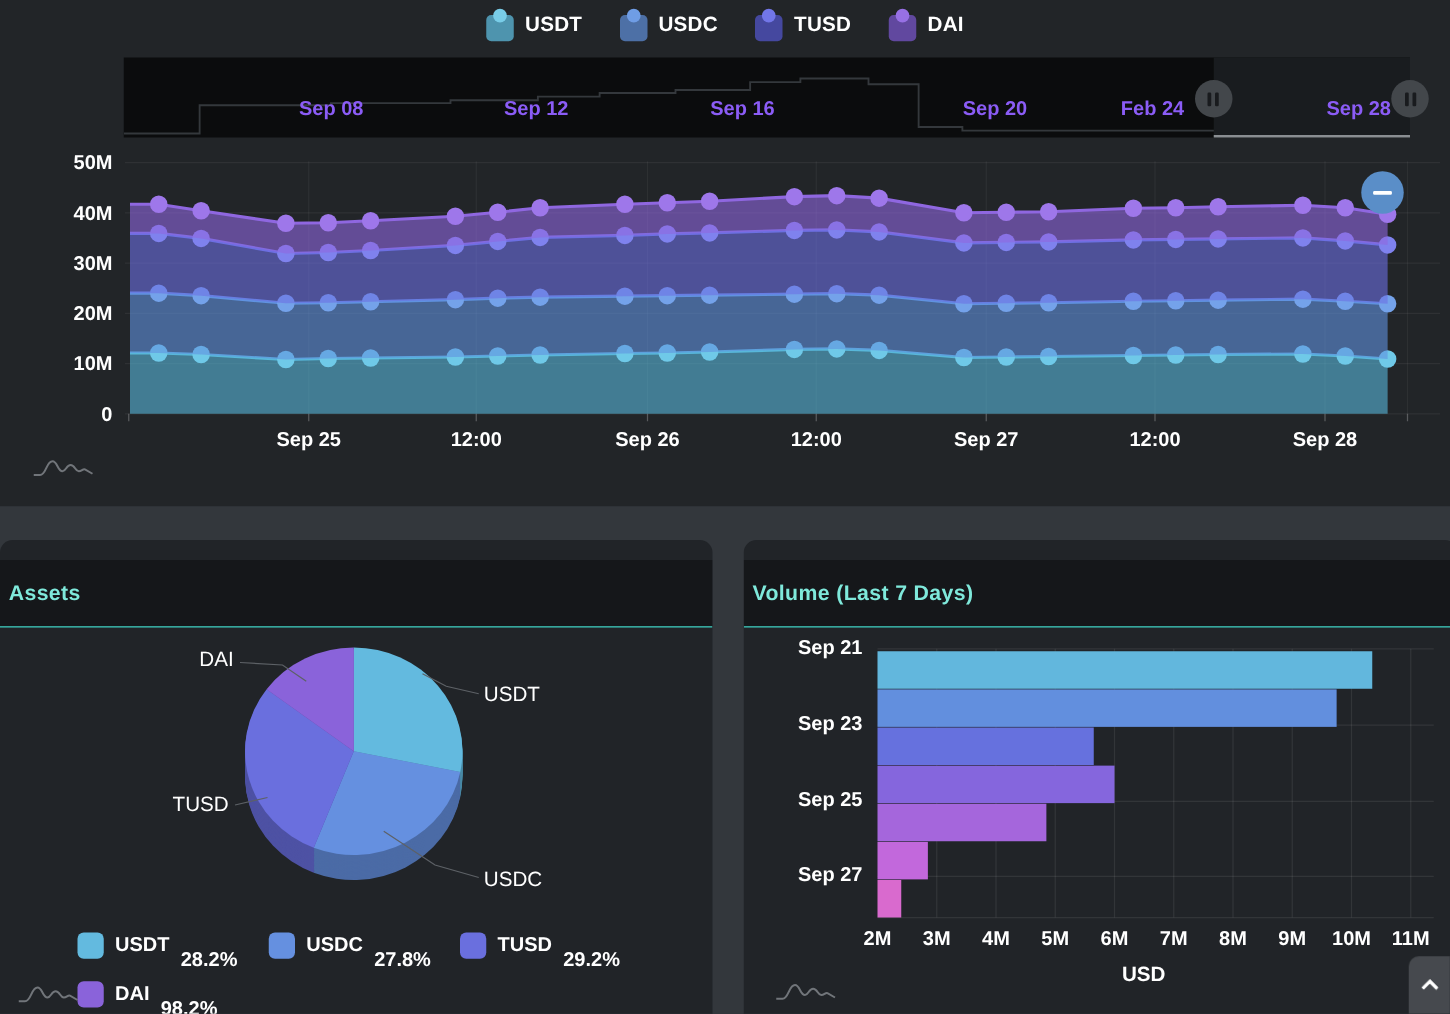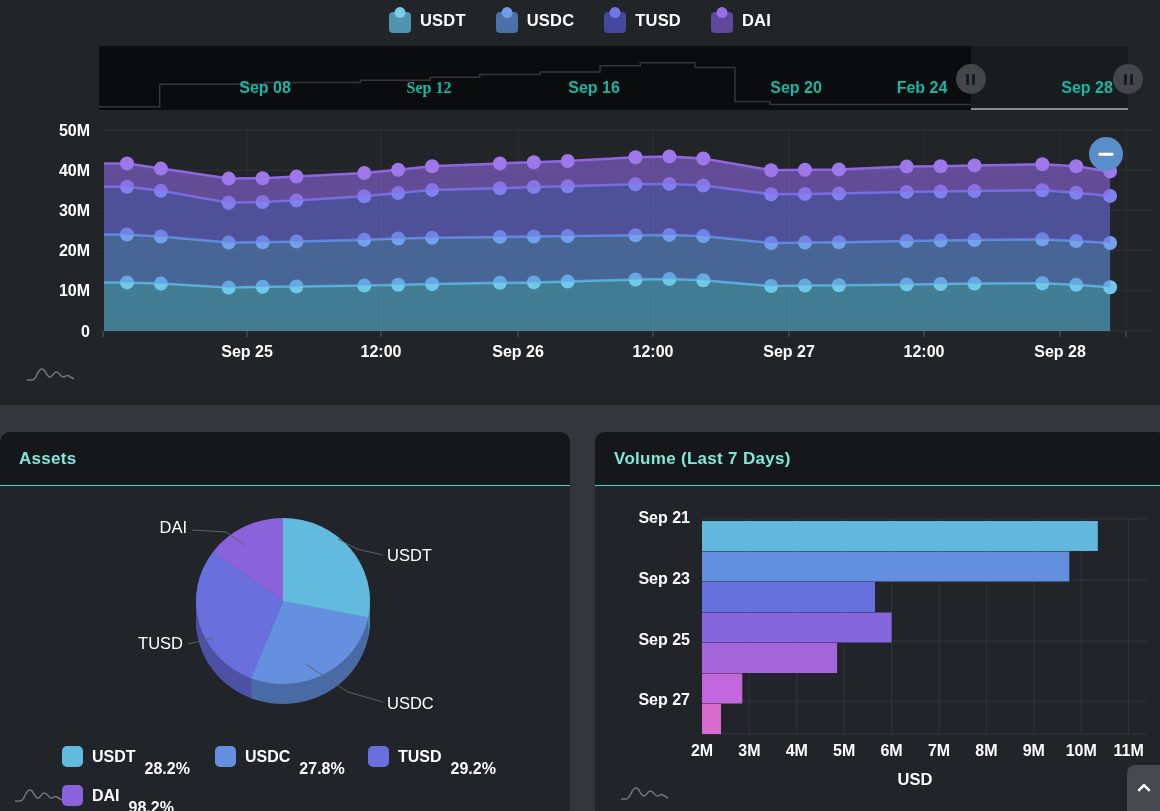--- a/index.html
+++ b/index.html
@@ -10,32 +10,32 @@
   .legend{position:absolute;left:0;right:0;top:8px;display:flex;justify-content:center;gap:30px;}
   .lg-item{display:flex;align-items:center;cursor:pointer;}
   .lg-icon{position:relative;width:22px;height:21px;border-radius:4px;margin-right:9px;margin-top:4px;}
   .lg-dot{position:absolute;left:50%;top:0;width:11px;height:11px;border-radius:50%;transform:translate(-50%,-45%);}
   .lg-label{color:#fff;font-size:16.5px;font-weight:600;letter-spacing:.2px;}
   
   .navigator{position:absolute;left:99px;top:46px;width:1029px;height:64px;background:#0b0c0d;}
   .nav-svg{position:absolute;left:0;top:0;}
   .nav-selection{position:absolute;top:0;height:64px;background:#191c1f;}
   .nav-selection:after{content:"";position:absolute;left:0;right:0;bottom:0;height:2px;background:#8a8e92;}
-  .nav-label{position:absolute;top:33px;transform:translateX(-50%);color:#14b8a6;font-size:16px;font-weight:600;white-space:nowrap;}
+  .nav-label{position:absolute;top:33px;transform:translateX(-50%);color:#8b5cf6;font-size:16px;font-weight:600;white-space:nowrap;}
   .nav-handle{position:absolute;top:18px;width:30px;height:30px;margin-left:-15px;border-radius:50%;background:#43474b;
     display:flex;align-items:center;justify-content:center;gap:3px;cursor:ew-resize;z-index:3;}
   .nav-handle i{display:block;width:3px;height:11px;background:#191b1e;border-radius:1px;}
   
   .zoom-out{position:absolute;left:1089px;top:137px;width:34px;height:34px;border-radius:50%;background:#5a8ec8;cursor:pointer;z-index:4;}
   .zoom-out span{position:absolute;left:50%;top:50%;width:15px;height:2.5px;background:#fff;transform:translate(-50%,-50%);border-radius:1px;}
   
   .panel{position:absolute;top:432px;bottom:0;background:#212428;border-radius:10px 10px 0 0;overflow:hidden;}
   .panel-left{left:0;width:570px;}
   .panel-right{left:595px;width:571px;}
-  .panel-header{height:54px;background:#15171a;border-bottom:1px solid #41d6c8;display:flex;align-items:center;padding-left:19px;}
+  .panel-header{height:54px;background:#15171a;border-bottom:1px solid #41d6c8;display:flex;align-items:center;padding-left:7px;margin-top:16px;}
   .panel-title{color:#7fe9db;font-size:17px;font-weight:700;letter-spacing:.3px;}
   .chart-svg{position:absolute;left:0;}
   
   .pie-legend-row{position:absolute;left:0;width:570px;display:flex;padding-left:62px;align-items:center;}
   .pl-item{display:flex;align-items:center;width:153px;cursor:pointer;}
   .pl-swatch{width:21px;height:21px;border-radius:5px;margin-right:9px;}
   .pl-name{color:#fff;font-size:16px;font-weight:600;margin-right:9px;}
   .pl-value{color:#fff;font-size:16px;font-weight:700;margin-top:25px;}
   
   .wave-logo{position:absolute;opacity:.9;}
@@ -74,21 +74,21 @@
       </div>
     </div>
 
   <div class="navigator" id="navigator">
     <svg class="nav-svg" id="nav-svg" width="1029" height="64">
         <polyline points="0.0,60.8 60.7,60.8 60.7,38.2 165.7,38.2 165.7,36.5 261.4,36.5 261.4,34.2 331.3,34.2 331.3,31.3 380.7,31.3 380.7,28.4 441.4,28.4 441.4,26.0 501.1,26.0 501.1,19.7 541.3,19.7 541.3,16.8 595.8,16.8 595.8,21.4 635.9,21.4 635.9,55.6 670.9,55.6 670.9,58.5 1029.0,58.5" fill="none" stroke="#34383c" stroke-width="1.5"></polyline>
       </svg>
     <div class="nav-selection" id="nav-selection" style="left: 871.563px; width: 157.437px;"></div>
     <div id="nav-labels">
         <span class="nav-label" style="left: 166px;">Sep 08</span>
-        <span class="nav-label" style="left: 330px; font-family: Liberation Serif, serif;">Sep 12</span>
+        <span class="nav-label" style="left: 330px;">Sep 12</span>
         <span class="nav-label" style="left: 495px; text-align: right;">Sep 16</span>
         <span class="nav-label" style="left: 659px; margin-left: 38px;">Sep 20</span>
         <span class="nav-label" style="left: 823px;">Feb 24</span>
         <span class="nav-label" style="left: 988px;">Sep 28</span>
       </div>
     <div class="nav-handle" id="nav-handle-left" style="left: 871.563px;">
         <i></i>
         <i></i>
       </div>
     <div class="nav-handle" id="nav-handle-right" style="left: 1029px;">

